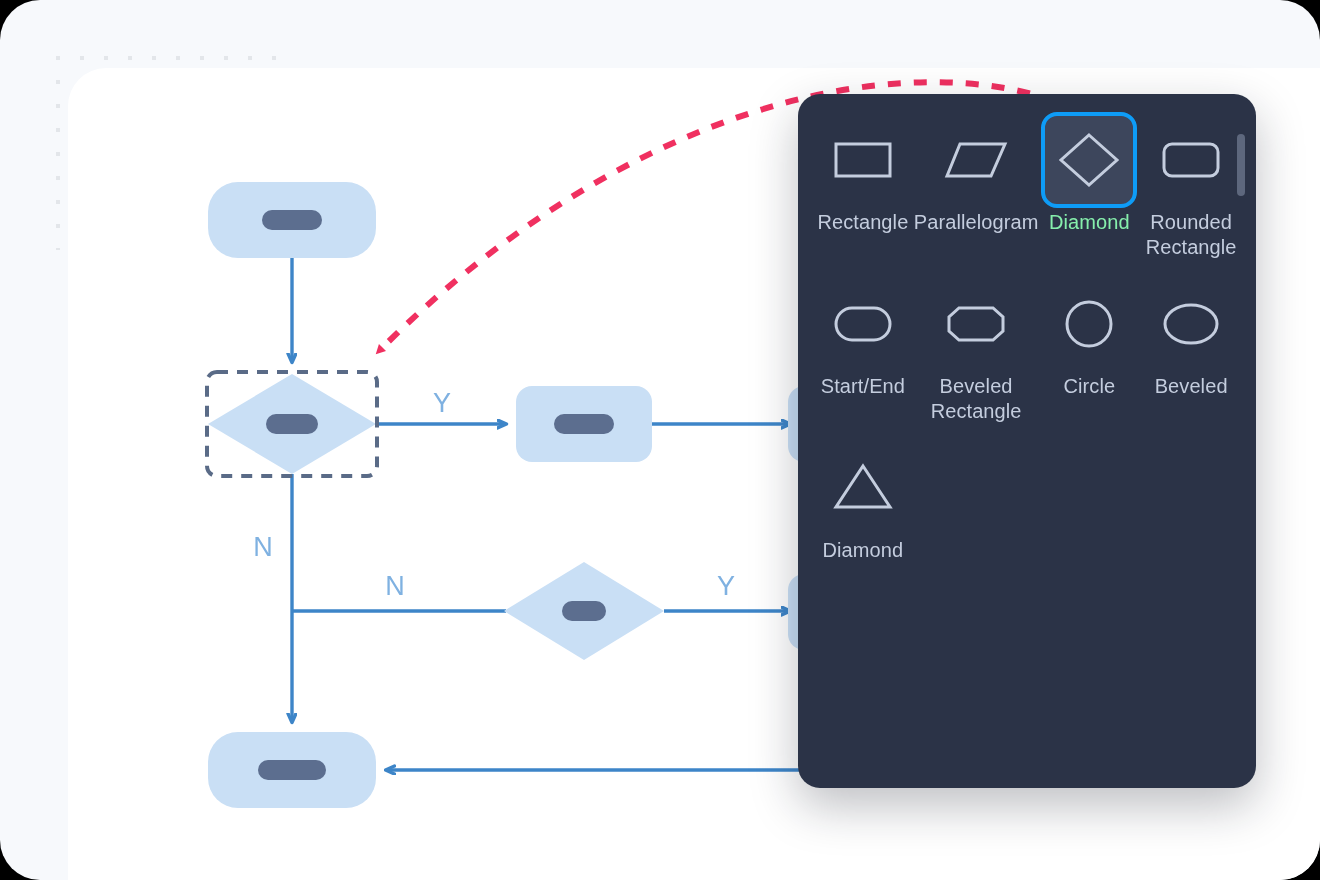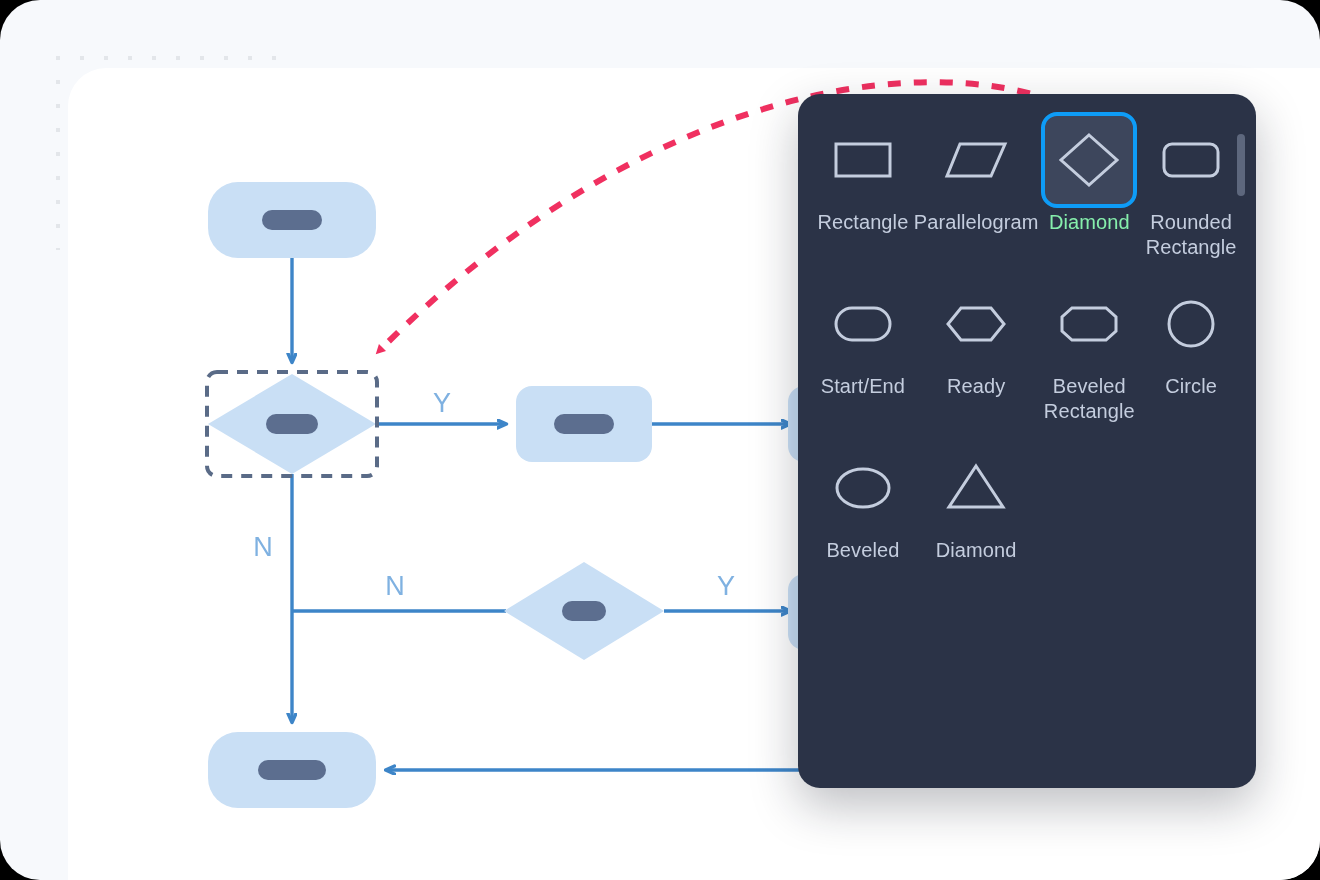--- a/index.html
+++ b/index.html
@@ -246,28 +246,20 @@
 
         <div class="shape-cell">
           <div class="shape-tile">
             <svg width="66" height="66" viewBox="0 0 66 66">
               <rect x="6" y="17" width="54" height="32" rx="16" fill="none" stroke="#c4cdde" stroke-width="3"></rect>
             </svg>
           </div>
           <div class="shape-label">Start/End</div>
         </div>
 
-        <div class="shape-cell">
-          <div class="shape-tile">
-            <svg width="66" height="66" viewBox="0 0 66 66">
-              <polygon points="18,17 48,17 61,33 48,49 18,49 5,33" fill="none" stroke="#c4cdde" stroke-width="3" stroke-linejoin="miter"></polygon>
-            </svg>
-          </div>
-          <div class="shape-label">Ready</div>
-        </div>
 
         <div class="shape-cell">
           <div class="shape-tile">
             <svg width="66" height="66" viewBox="0 0 66 66">
               <polygon points="16,17 50,17 60,26 60,40 50,49 16,49 6,40 6,26" fill="none" stroke="#c4cdde" stroke-width="3" stroke-linejoin="miter"></polygon>
             </svg>
           </div>
           <div class="shape-label">Beveled
 Rectangle</div>
         </div>

